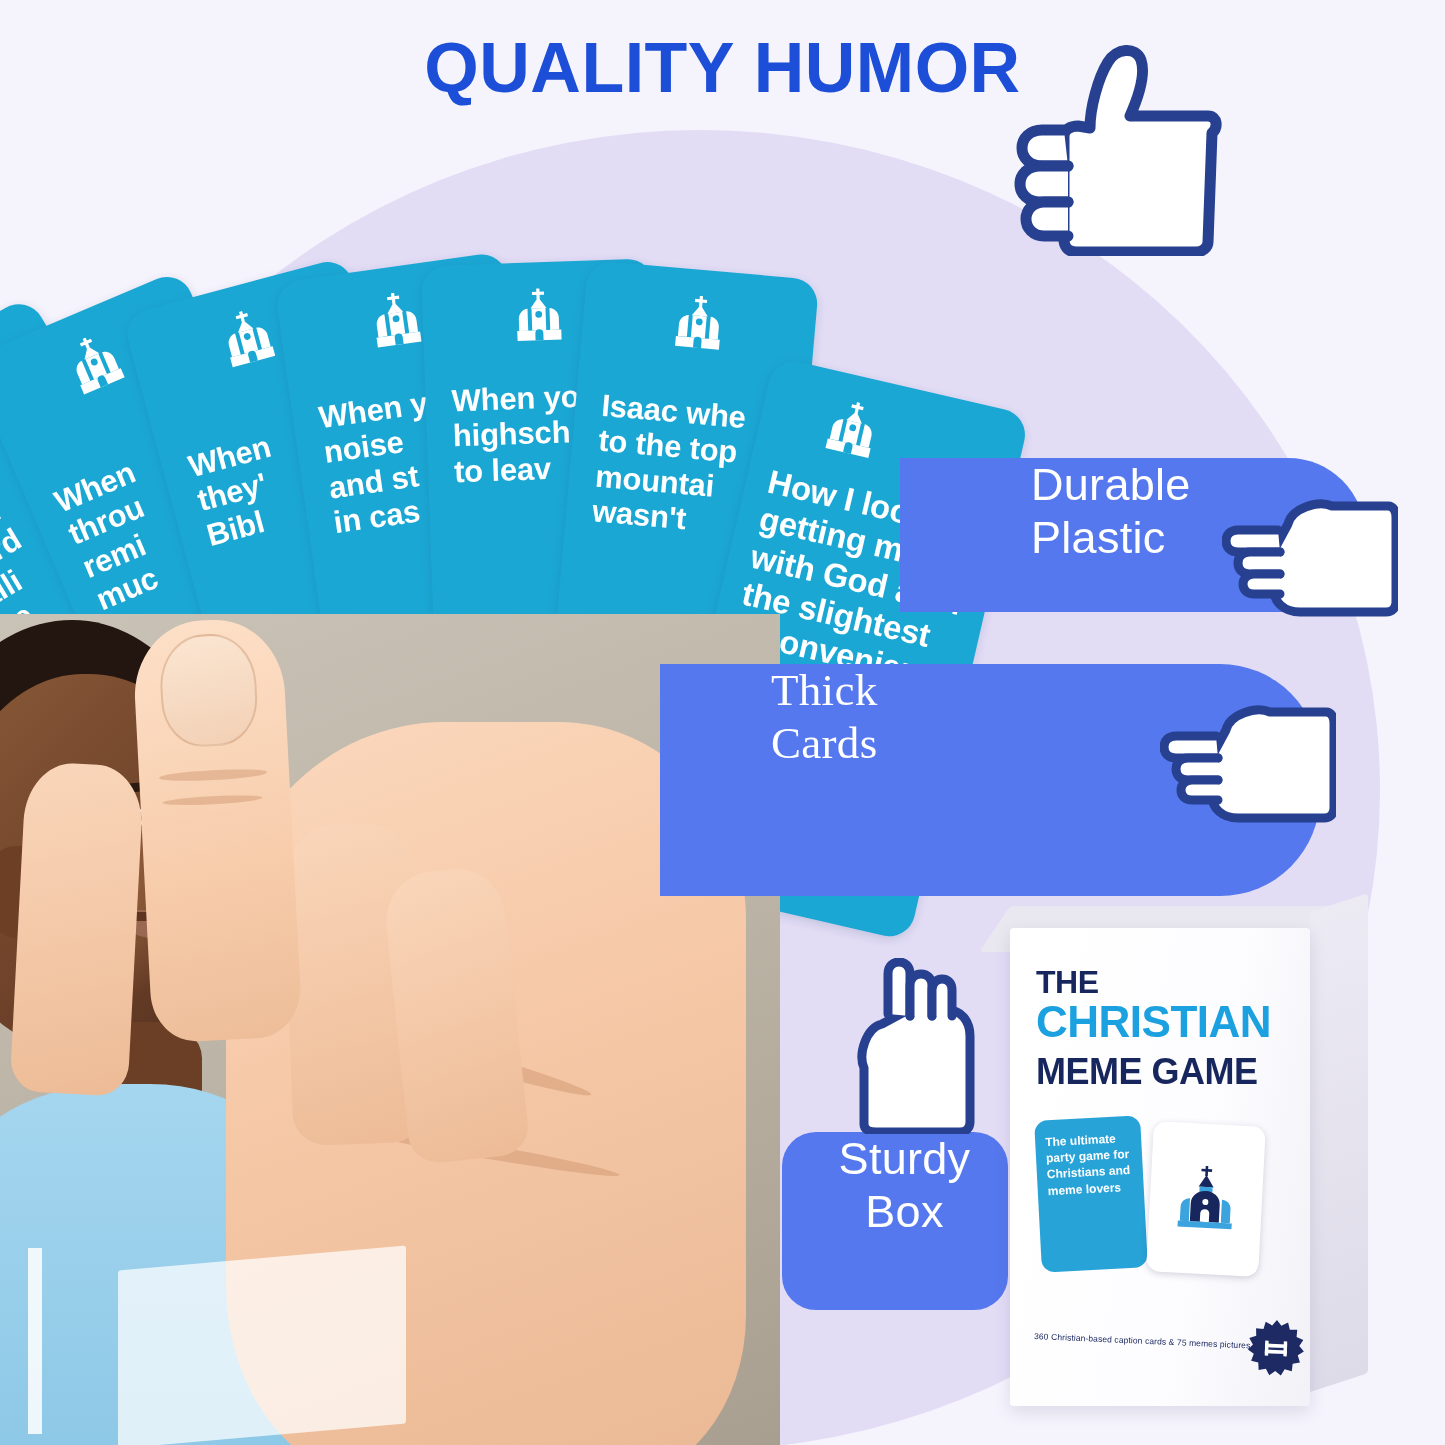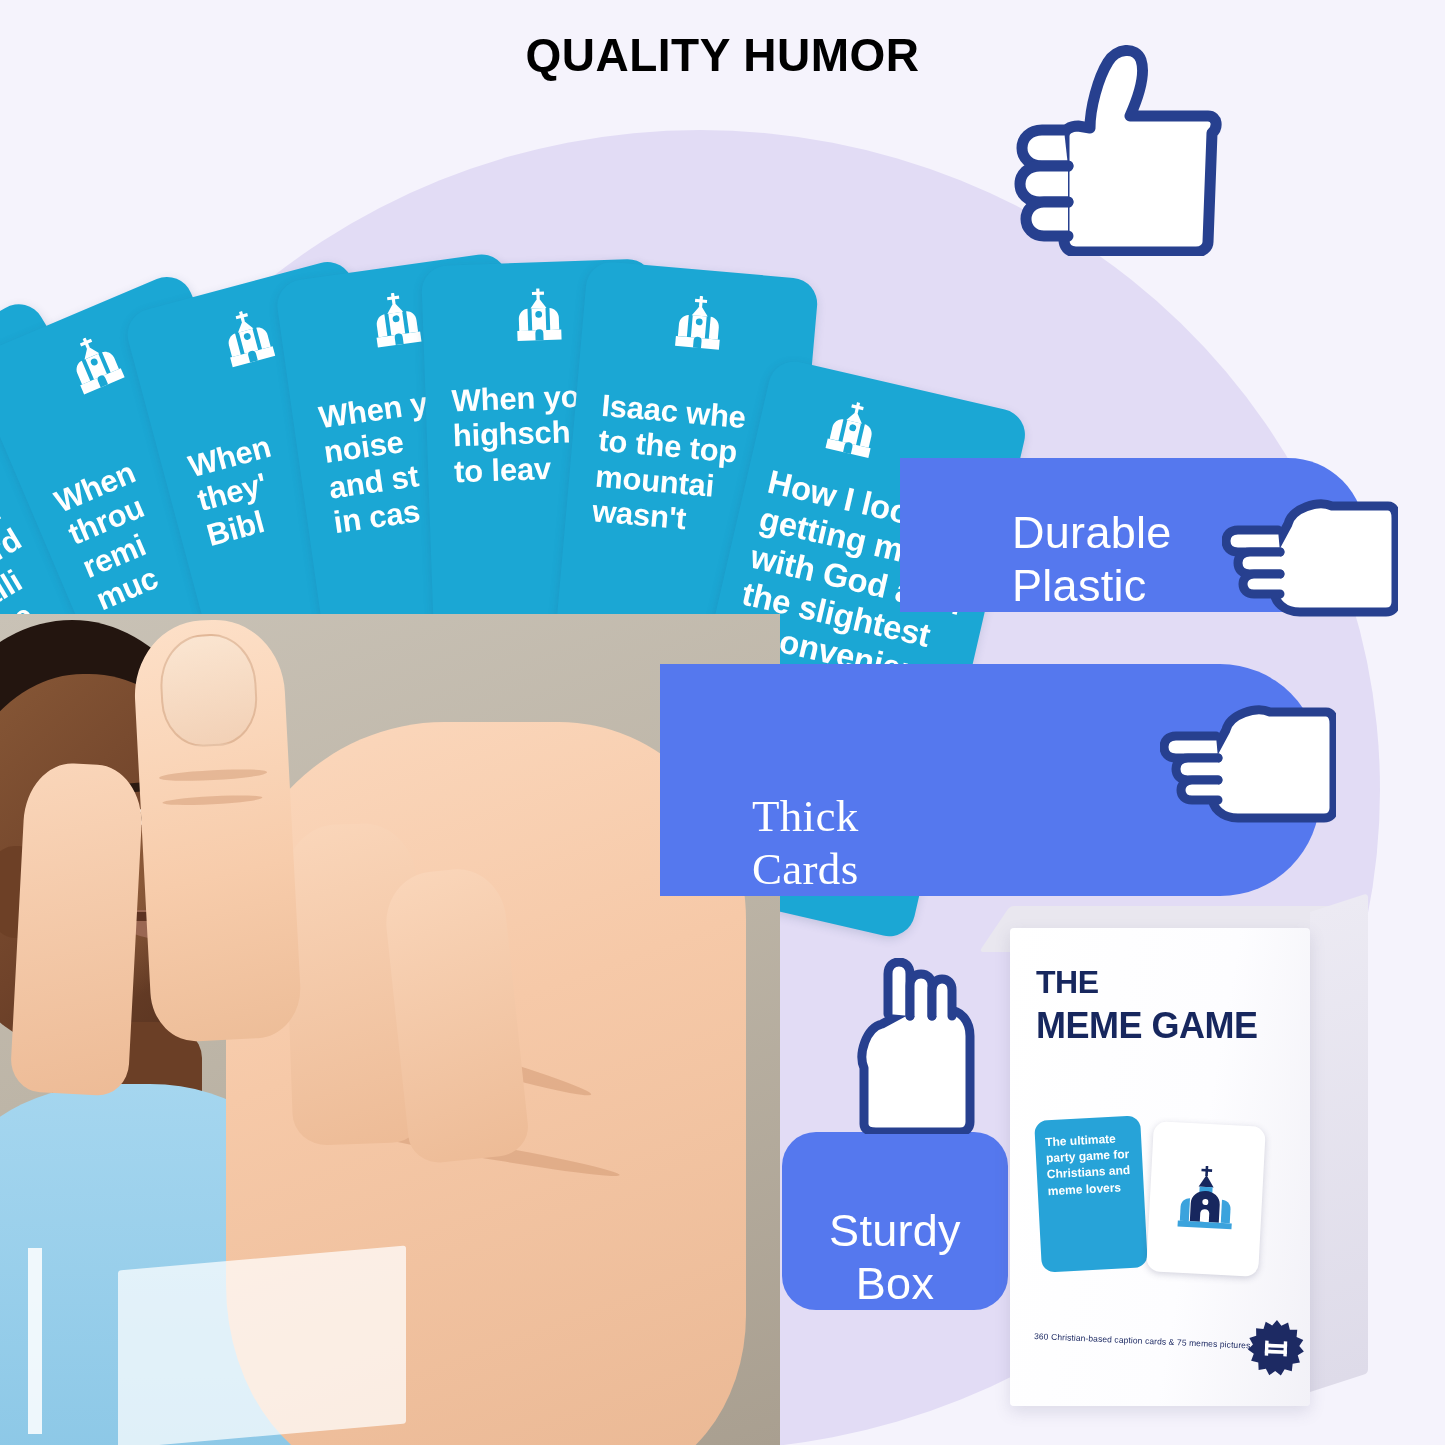--- a/index.html
+++ b/index.html
@@ -34,23 +34,23 @@
   }
 
   
   .headline {
     position: absolute;
     left: 0; top: 28px;
     width: 1445px;
     text-align: center;
     z-index: 30;
     font-weight: 800;
-    font-size: 46px;
+    font-size: 70px;
     letter-spacing: 0.5px;
-    color: #000000;
+    color: #1d4ed8;
     font-family: "Liberation Sans", sans-serif;
   }
   .subbar {
     position: absolute;
     left: 264px; top: 116px;
     width: 744px; height: 90px;
     background: #5578ee;
     border-radius: 26px;
     z-index: 30;
     display: flex;
@@ -78,21 +78,22 @@
   .hand-durable { left: 1222px; top: 488px; width: 176px; height: 138px; }
   .hand-thick   { left: 1160px; top: 694px; width: 176px; height: 138px; }
   .hand-sturdy  { left: 846px;  top: 958px; width: 138px; height: 176px; }
 
   
   .pill {
     position: absolute;
     background: #5578ee;
     z-index: 20;
     display: flex;
-    align-items: flex-end;
+    align-items: flex-start;
+    padding-left: 19px;
   }
   .pill-durable {
     left: 900px; top: 458px;
     width: 465px; height: 154px;
     border-radius: 0 77px 77px 0;
   }
   .pill-thick {
     left: 660px; top: 664px;
     width: 660px; height: 232px;
     border-radius: 0 100px 100px 0;
@@ -596,20 +597,21 @@
       </g>
     </svg>
   </div>
 
   <div id="box">
     <div class="box-top"></div>
     <div class="box-side"></div>
     <div class="box-face">
       <div class="box-title">
         <span class="bt-the">THE</span>
+        <span class="bt-christian">CHRISTIAN</span>
         <span class="bt-meme">MEME GAME</span>
       </div>
 
       <div class="mini-teal">
         <span>The ultimate party game for Christians and meme lovers</span>
       </div>
 
       <div class="mini-white">
         <svg viewBox="0 0 58 66">
           <g>

